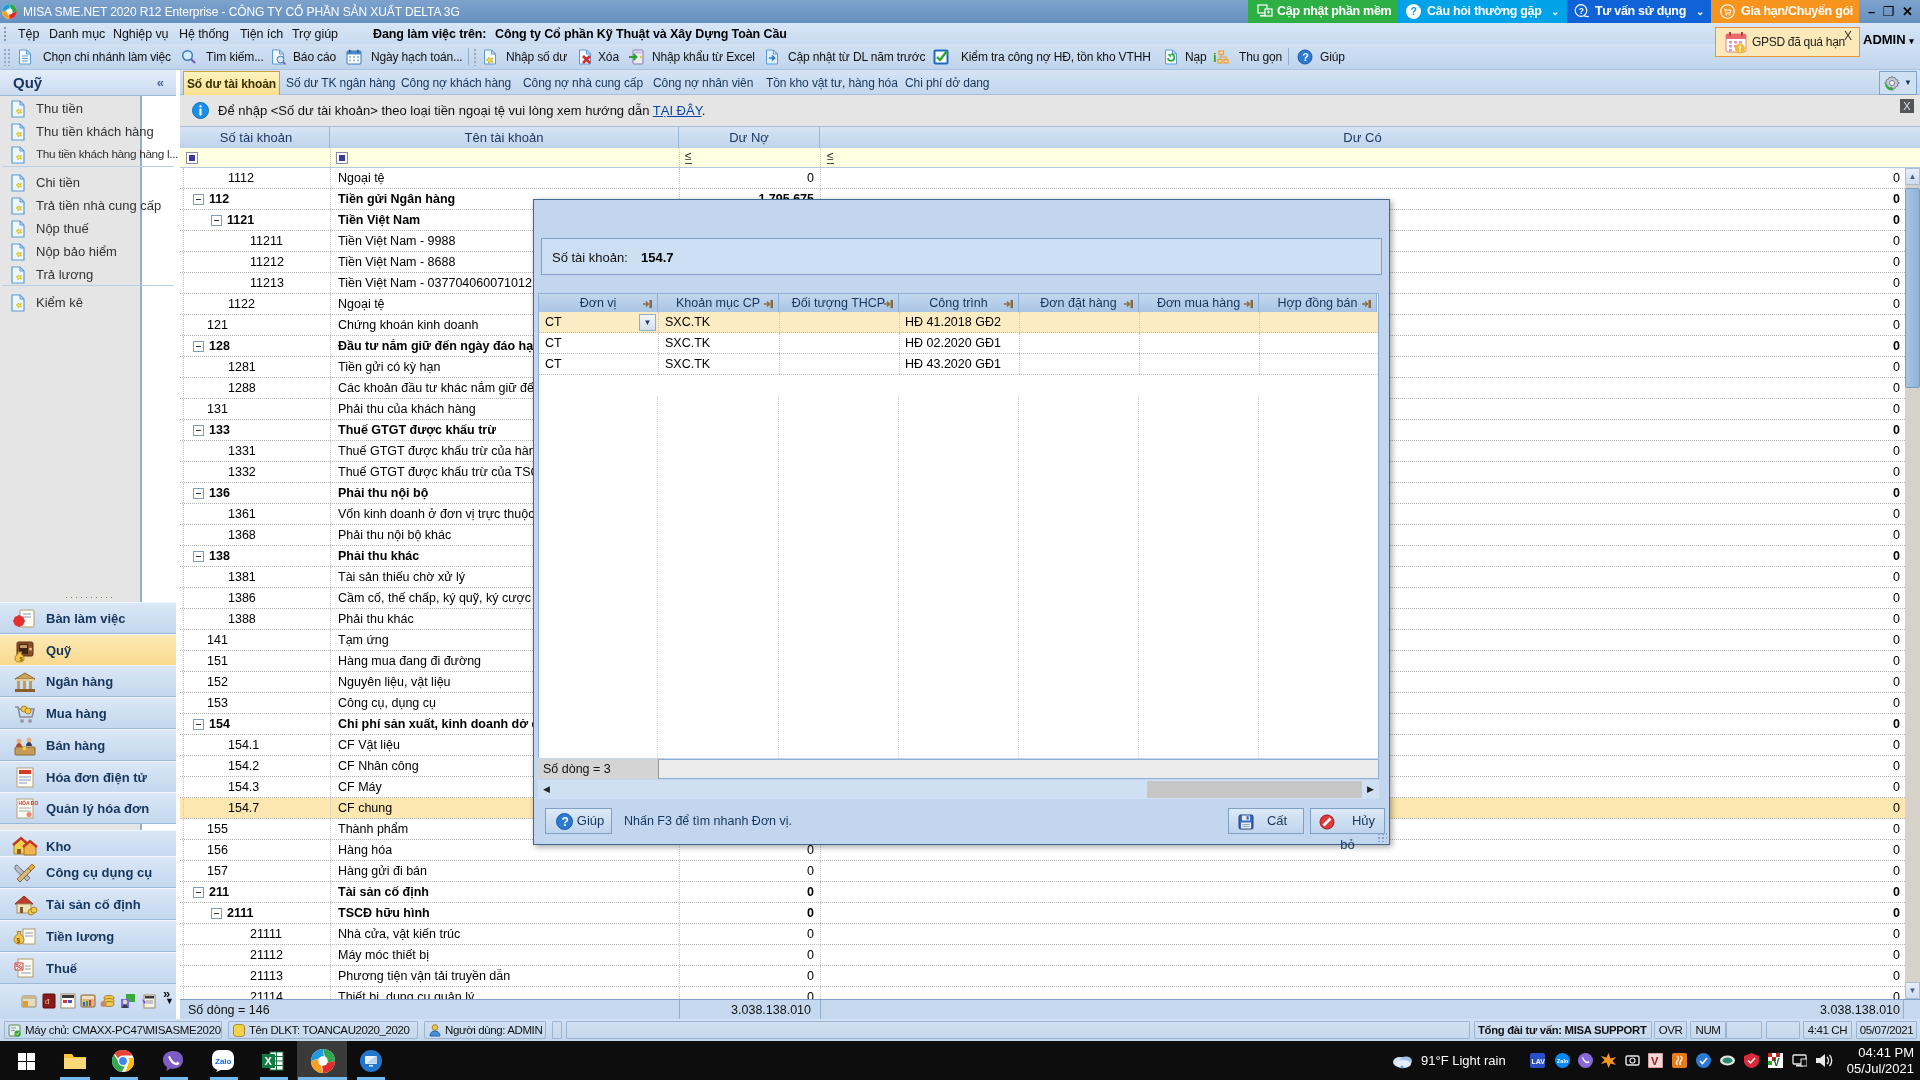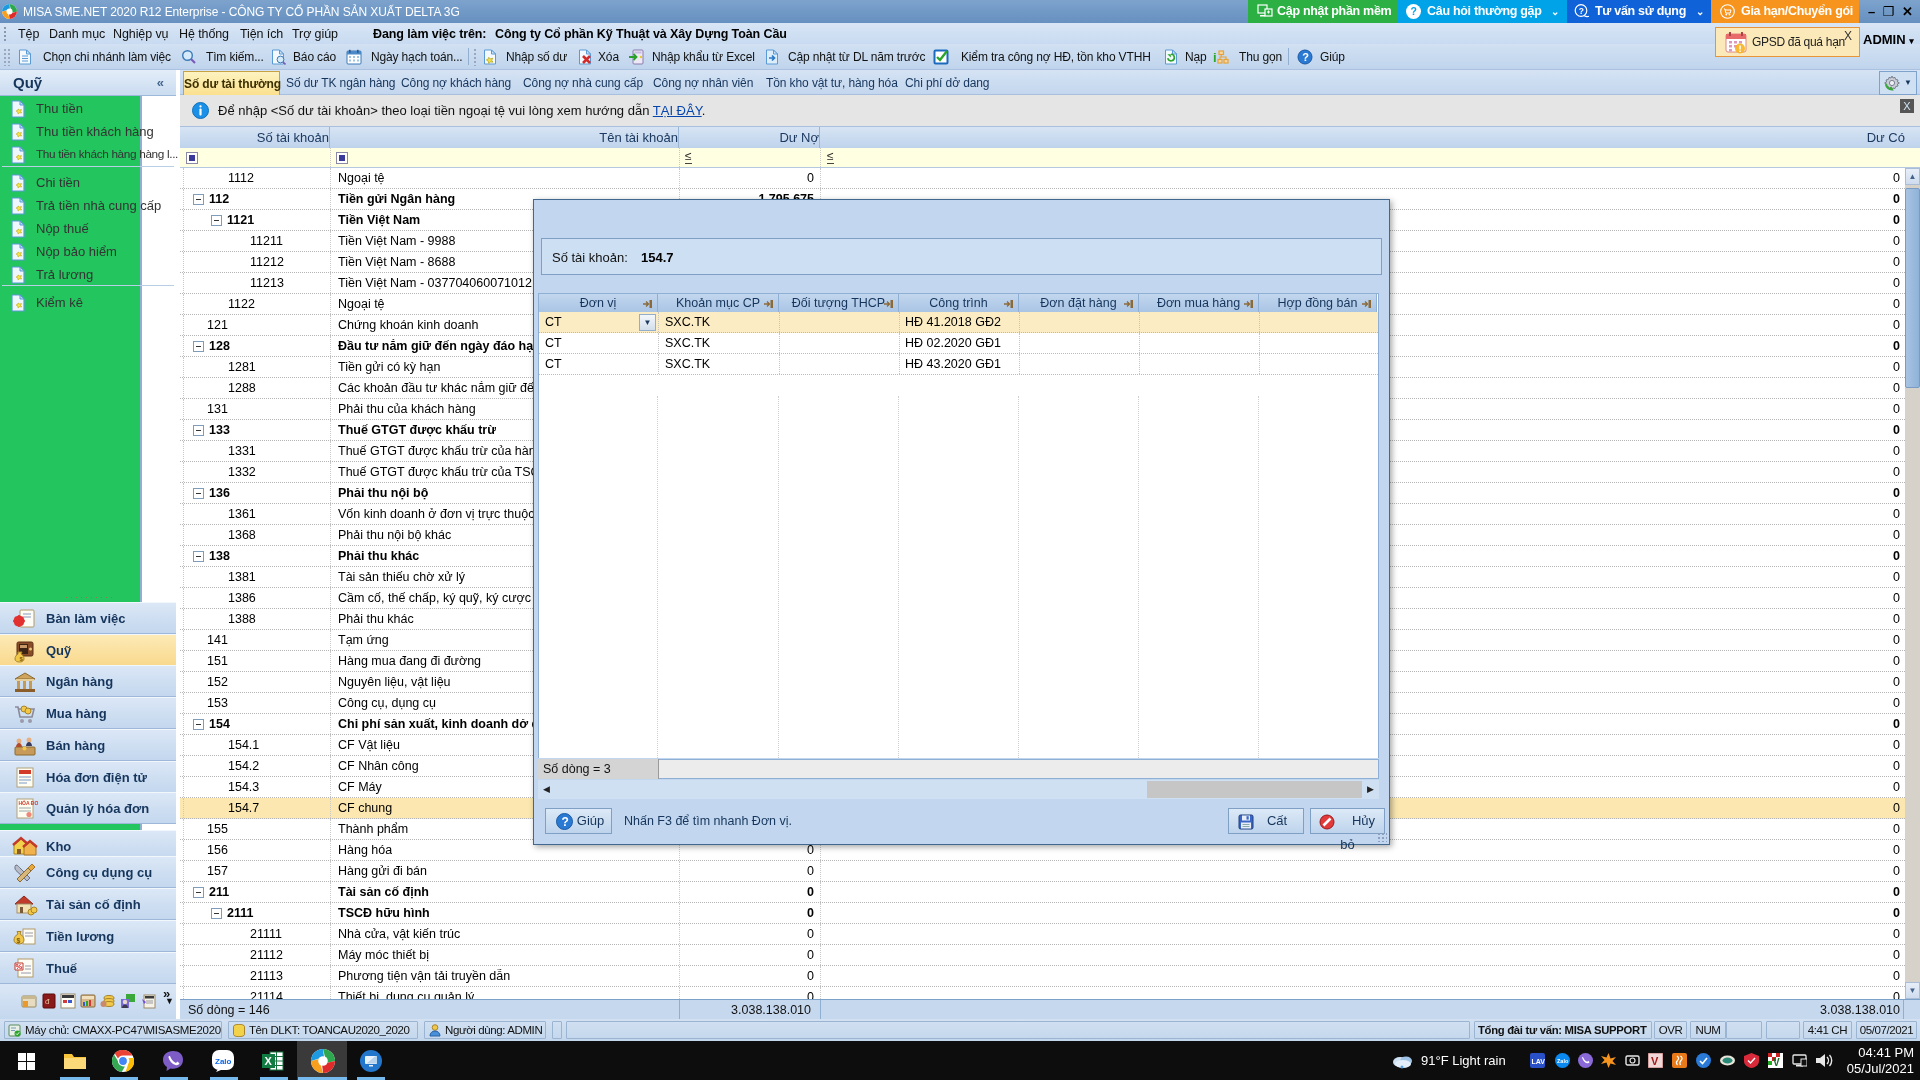--- a/index.html
+++ b/index.html
@@ -13,39 +13,39 @@
 #winbtns{right:5px;top:0;height:23px;line-height:23px;color:#000;font-size:13px;letter-spacing:2px}
 
 #menubar{left:0;top:23px;width:1920px;height:21px;background:linear-gradient(#d8e5f5,#c8dbf1)}
 #menubar span{position:absolute;top:2px;line-height:18px;color:#111;font-size:12.5px;letter-spacing:-0.1px;white-space:nowrap}
 
 #toolbar{left:0;top:44px;width:1920px;height:26px;background:linear-gradient(#d2e1f3,#bfd4ec);border-bottom:1px solid #aac2e0}
 #toolbar span.t{position:absolute;top:5px;line-height:16px;color:#111;font-size:12px;letter-spacing:-0.15px;white-space:nowrap}
 #toolbar .sep{position:absolute;top:4px;width:1px;height:17px;background:#93afd0}
 .icon16{position:absolute;width:16px;height:16px;top:5px}
 
-#leftpanel{left:0;top:70px;width:142px;height:949px;background:#22c55e;border-right:2px solid #8fb0d2}
+#leftpanel{left:0;top:70px;width:142px;height:949px;background:#e5e5e5;border-right:2px solid #8fb0d2}
 #lp-head{left:0;top:0;width:176px;height:26px;background:linear-gradient(#e3edf9,#cadcf0);border-bottom:1px solid #9db8d8;color:#15355c;font-size:15px;font-weight:bold;line-height:26px}
 .lp-item{position:absolute;left:0;width:176px;height:23px;line-height:23px;color:#333;font-size:13px}
 .lp-item svg{position:absolute;left:9px;top:3px}
 .lp-item .tx{position:absolute;left:36px;top:0;white-space:nowrap}
 .lp-sep{position:absolute;left:2px;width:172px;height:1px;background:#b9cfe6}
 .navbtn{position:absolute;left:0;width:176px;height:32px;background:linear-gradient(#dbe7f6,#c3d7ee);border-top:1px solid #f2f7fc;border-bottom:1px solid #9db8d8;color:#15355c;font-weight:bold;font-size:13px}
 .navbtn .tx{position:absolute;left:46px;top:8px;white-space:nowrap}
 .navbtn svg{position:absolute;left:12px;top:4px}
 .navbtn.sel{background:linear-gradient(#fdeab6,#f9d98e)}
 
 #tabstrip{left:180px;top:70px;width:1740px;height:25px;background:linear-gradient(#d5e3f4,#c3d7ee);border-bottom:1px solid #a8c0de}
 .tab{position:absolute;top:1px;height:24px;line-height:24px;color:#15355c;font-size:12px;letter-spacing:-0.1px;text-align:center;white-space:nowrap}
 .tab.on{background:linear-gradient(#fdf3c0,#fbe08e);border:1px solid #c7a244;border-bottom:none;font-weight:bold;color:#3c2f00}
 #infobar{left:180px;top:95px;width:1740px;height:32px;background:#e5e5e5;border-bottom:1px solid #a8c0de}
 #gearbox{left:1879px;top:71px;width:38px;height:24px;border:1px solid #7da3cd;background:#cfe0f3}
 
 #thead{left:180px;top:127px;width:1740px;height:21px;background:linear-gradient(#d7e4f4,#bed3ec)}
-.th{position:absolute;top:0;height:36px;line-height:21px;text-align:right;color:#1c3a60;font-size:13px;border-right:1px solid #9cb6d6}
+.th{position:absolute;top:0;height:36px;line-height:21px;text-align:center;color:#1c3a60;font-size:13px;border-right:1px solid #9cb6d6}
 #filterrow{left:180px;top:148px;width:1740px;height:20px;background:#ffffe1;border-bottom:1px solid #b4c8e2}
 .row{position:absolute;left:180px;width:1725px;height:21px;background:#fff;border-bottom:1px dotted #b5b5b5;font-size:12.5px;color:#000}
 .row:before{content:"";position:absolute;left:3px;top:0;bottom:0;width:1px;border-left:1px dotted #c8c8c8}
 .row.hl{background:#fbe7af}
 .row .num{position:absolute;top:3px;line-height:15px;white-space:nowrap}
 .row .nm{position:absolute;left:158px;top:3px;line-height:15px;white-space:nowrap;max-width:336px;overflow:hidden}
 .row .dn{position:absolute;left:499px;width:135px;top:3px;text-align:right}
 .row .dc{position:absolute;left:640px;width:1080px;top:3px;text-align:right}
 .row.b{font-weight:bold}
 .exp{position:absolute;top:5px;width:11px;height:11px;border:1px solid #7f9db9;background:#fff}
@@ -473,21 +473,21 @@
         <line x1="5" y1="8" x2="12" y2="8" stroke="#999"></line>
         <line x1="5" y1="10" x2="12" y2="10" stroke="#999"></line>
         <path d="M1 6l4 3-2 2z" fill="#7a4ad8"></path>
       </svg>
       <span style="position:absolute;left:163px;top:2px;font-weight:bold;font-size:13px;color:#111">»</span>
       <span style="position:absolute;left:165px;top:12px;font-size:9px;color:#111">▼</span>
     </div>
 </div>
 
 <div class="abs" id="tabstrip">
-  <div class="tab on" style="left:3px;width:97px">Số dư tài thường</div>
+  <div class="tab on" style="left:3px;width:97px">Số dư tài khoản</div>
   <div class="tab" style="left:106px">Số dư TK ngân hàng</div>
   <div class="tab" style="left:221px">Công nợ khách hàng</div>
   <div class="tab" style="left:343px">Công nợ nhà cung cấp</div>
   <div class="tab" style="left:473px">Công nợ nhân viên</div>
   <div class="tab" style="left:586px">Tồn kho vật tư, hàng hóa</div>
   <div class="tab" style="left:725px">Chi phí dở dang</div>
 </div>
 <div class="abs" id="gearbox">
  <svg style="position:absolute;left:3px;top:2px" width="18" height="18" viewBox="0 0 18 18">
       <path d="M9 2l1 2 2-.6.6 2L15 6l-.6 2 2 1-2 1 .6 2-2.4.6-.6 2-2-.6-1 2-1-2-2 .6-.6-2L3 12l.6-2-2-1 2-1L3 6l2.4-.6.6-2 2 .6z" fill="#c8ccd4" stroke="#7a8090"></path>

